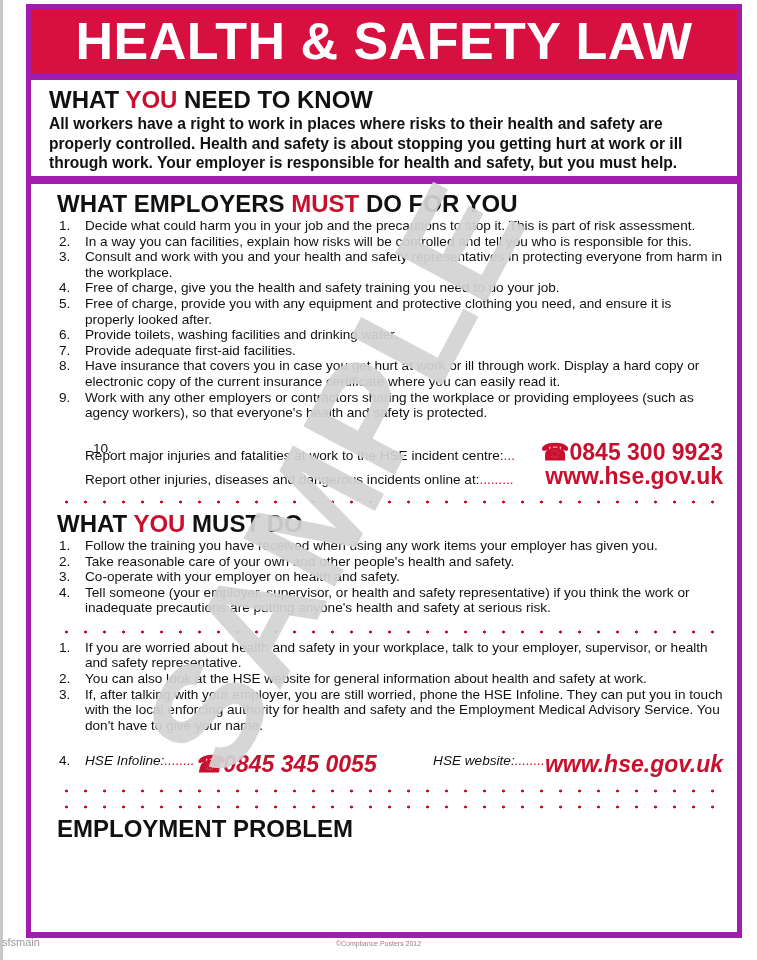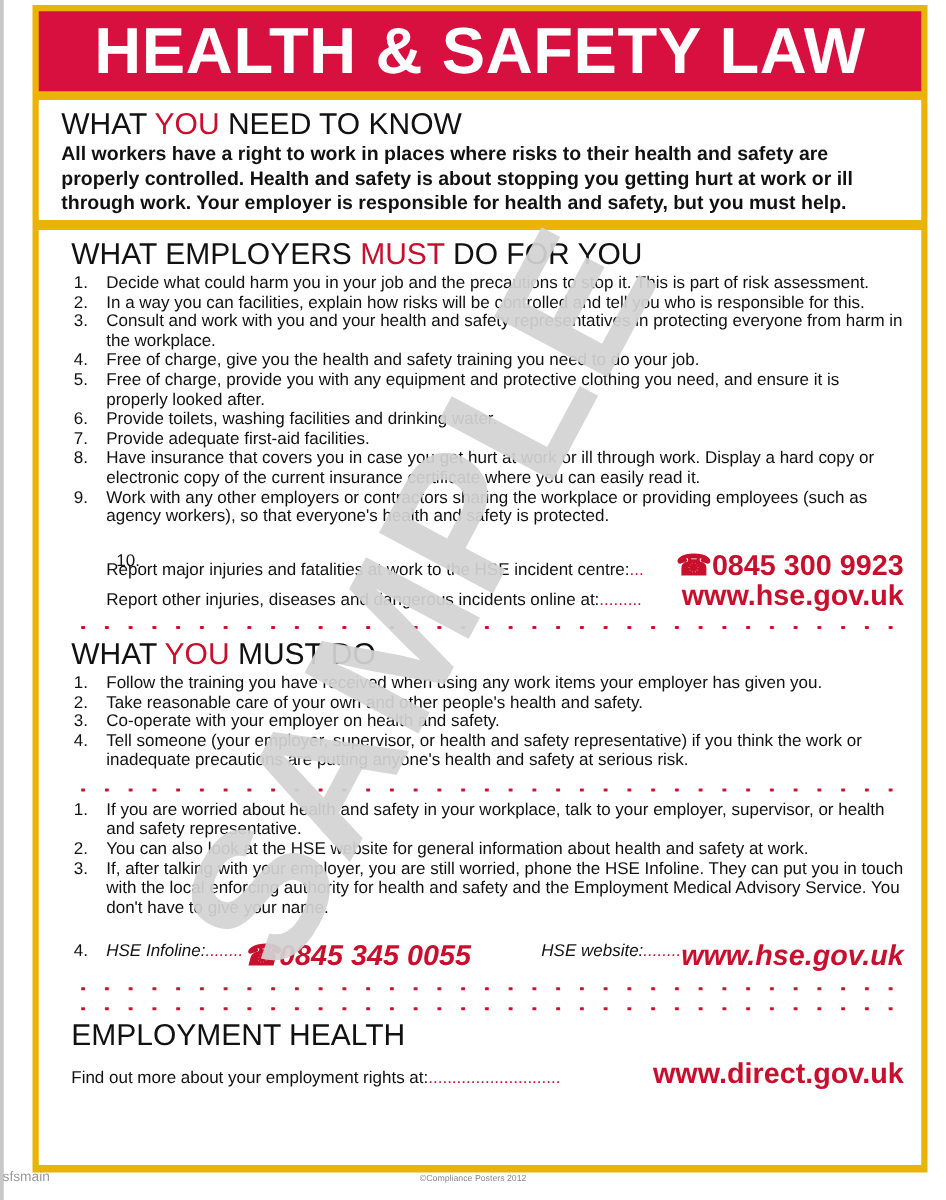--- a/index.html
+++ b/index.html
@@ -3,40 +3,40 @@
 <meta charset="utf-8">
 <style>
   html, body { margin:0; padding:0; }
   body {
     width:757px; height:960px; background:#ffffff; position:relative; overflow:hidden;
     font-family:"Liberation Sans", sans-serif; color:#111;
   }
   .left-edge { position:absolute; left:0; top:0; width:3px; height:960px; background:#c8c8c8; }
   .poster {
     position:absolute; left:26px; top:4px; width:716px; height:934px;
-    background:#eab308; box-sizing:border-box;
+    background:#a21caf; box-sizing:border-box;
   }
   .header {
     position:absolute; left:5px; top:5px; width:706px; height:64px;
     background:#d7103f; display:flex; align-items:center; justify-content:center;
   }
   .header h1 {
     margin:0; color:#fff; font-weight:700; font-size:52px; letter-spacing:0.5px;
     font-family:"Liberation Sans", sans-serif; line-height:1; white-space:nowrap;
   }
   .box1 {
     position:absolute; left:5px; top:76px; width:706px; height:96px; background:#fff;
     box-sizing:border-box; padding:6px 14px 0 18px;
   }
   .box2 {
     position:absolute; left:5px; top:180px; width:706px; height:748px; background:#fff;
     box-sizing:border-box; padding:6px 14px 0 26px;
   }
   .h2 {
-    margin:0; font-weight:400; font-size:24px; line-height:28px; white-space:nowrap;
+    margin:0; font-weight:700; font-size:24px; line-height:28px; white-space:nowrap;
     color:#111;
   }
   .h2 .red { color:#c8102e; }
   .intro { font-size:15.6px; line-height:19.5px; margin:0;font-weight:bold; }
   ol.items { list-style:none; margin:0; padding:0; }
   ol.items li { position:relative; padding-left:28px; font-size:13.6px; line-height:15.6px; }
   ol.items li .num { position:absolute; left:2px; top:0; }
   .contact-row .phone, .contact-row .url, .red-big {
     color:#c8102e; font-weight:700; font-size:23px; line-height:22px; white-space:nowrap;
   }
@@ -144,25 +144,21 @@
     </section>
 
     <div class="dots" style="margin-top:14px;"></div>
 
     <section>
     </section>
 
     <div class="dots" style="margin-top:12px;"></div>
 
     <section>
-      <h2 class="h2">EMPLOYMENT HEALTH</h2>
-      <div class="row-item" style="margin-top:4px;font-size:13.6px;">
-        <span><span>Find out more about your employment rights at:</span><span class="leader">............................</span></span>
-        <span class="red-big">www.direct.gov.uk</span>
-      </div>
+      <h2 class="h2">EMPLOYMENT PROBLEM</h2>
     </section>
 
   </div>
 </div>
 
 <div class="sample">SAMPLE</div>
 
 <div class="footer-copy">©Compliance Posters 2012</div>
 <div class="watermark-id">sfsmain</div>
 

